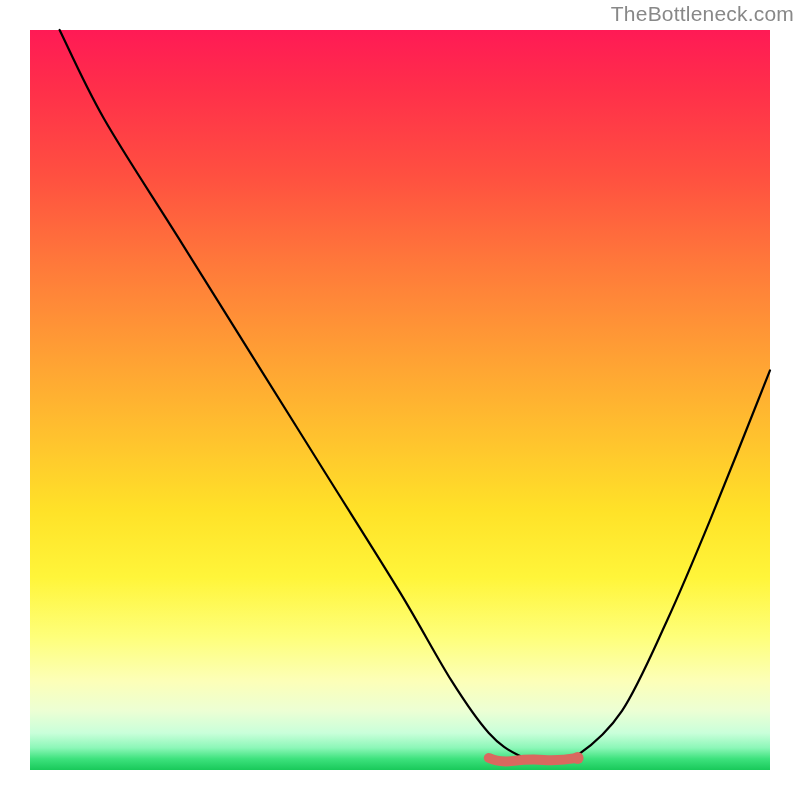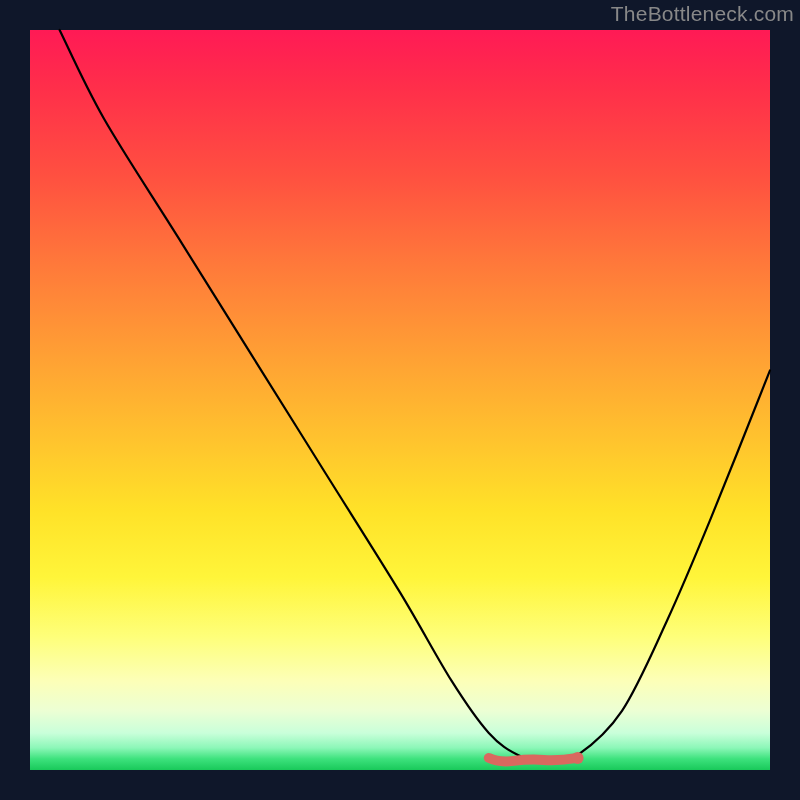--- a/index.html
+++ b/index.html
@@ -8,21 +8,21 @@
     width: 800px;
     height: 800px;
     background: #000;
     overflow: hidden;
     font-family: Arial, Helvetica, sans-serif;
   }
   .frame {
     position: relative;
     width: 800px;
     height: 800px;
-    background: #0f172a;
+    background: #ffffff;
   }
   .watermark {
     position: absolute;
     top: 2px;
     right: 6px;
     color: #888;
     font-size: 21px;
     letter-spacing: 0.2px;
     z-index: 10;
     user-select: none;

